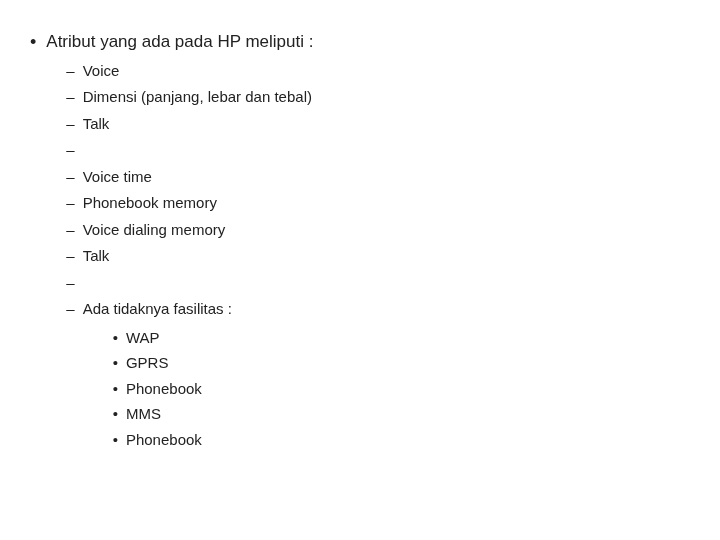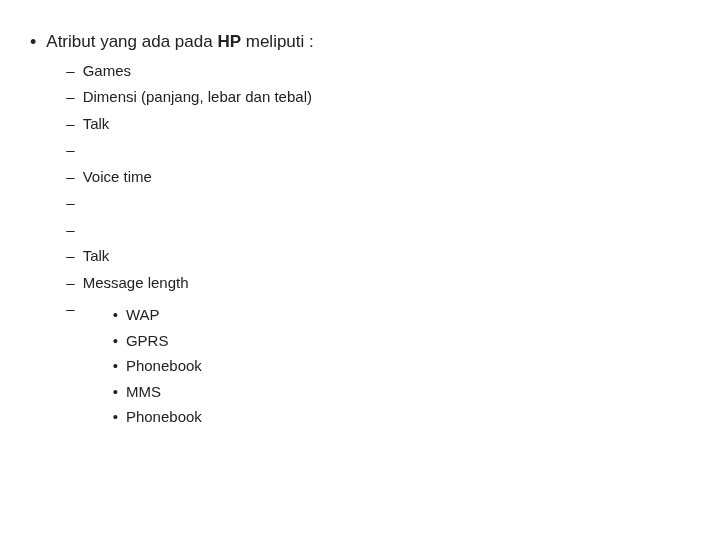--- a/index.html
+++ b/index.html
@@ -30,21 +30,21 @@
       line-height: 1.4;
     }
 
     .main-text {
       font-size: 17px;
       font-weight: normal;
       line-height: 1.4;
     }
 
     .main-text strong {
-      font-weight: bold;
+      font-weight: normal;
     }
 
     .sub-list {
       margin-top: 6px;
       margin-left: 20px;
       list-style: none;
     }
 
     .sub-list li {
       display: flex;
@@ -85,54 +85,56 @@
   <div class="main-bullet">
     <span class="bullet-dot">•</span>
     <div>
       <span class="main-text">
         Atribut yang ada pada <strong>HP</strong> meliputi :
       </span>
 
       <ul class="sub-list">
         <li>
           <span class="dash">–</span>
-          <span>Games</span>
+          <span>Voice</span>
         </li>
         <li>
           <span class="dash">–</span>
           <span>Dimensi (panjang, lebar dan tebal)</span>
         </li>
         <li>
           <span class="dash">–</span>
           <span>Talk</span>
         </li>
         <li>
           <span class="dash">–</span>
         </li>
         <li>
           <span class="dash">–</span>
           <span>Voice time</span>
         </li>
         <li>
           <span class="dash">–</span>
+          <span>Phonebook memory</span>
         </li>
         <li>
           <span class="dash">–</span>
+          <span>Voice dialing memory</span>
         </li>
         <li>
           <span class="dash">–</span>
           <span>Talk</span>
         </li>
         <li>
           <span class="dash">–</span>
-          <span>Message length</span>
         </li>
         <li>
           <span class="dash">–</span>
           <div>
+            <span>Ada tidaknya fasilitas :</span>
             <ul class="sub-sub-list">
               <li>
                 <span class="sub-dot">•</span>
                 <span>WAP</span>
               </li>
               <li>
                 <span class="sub-dot">•</span>
                 <span>GPRS</span>
               </li>
               <li>

